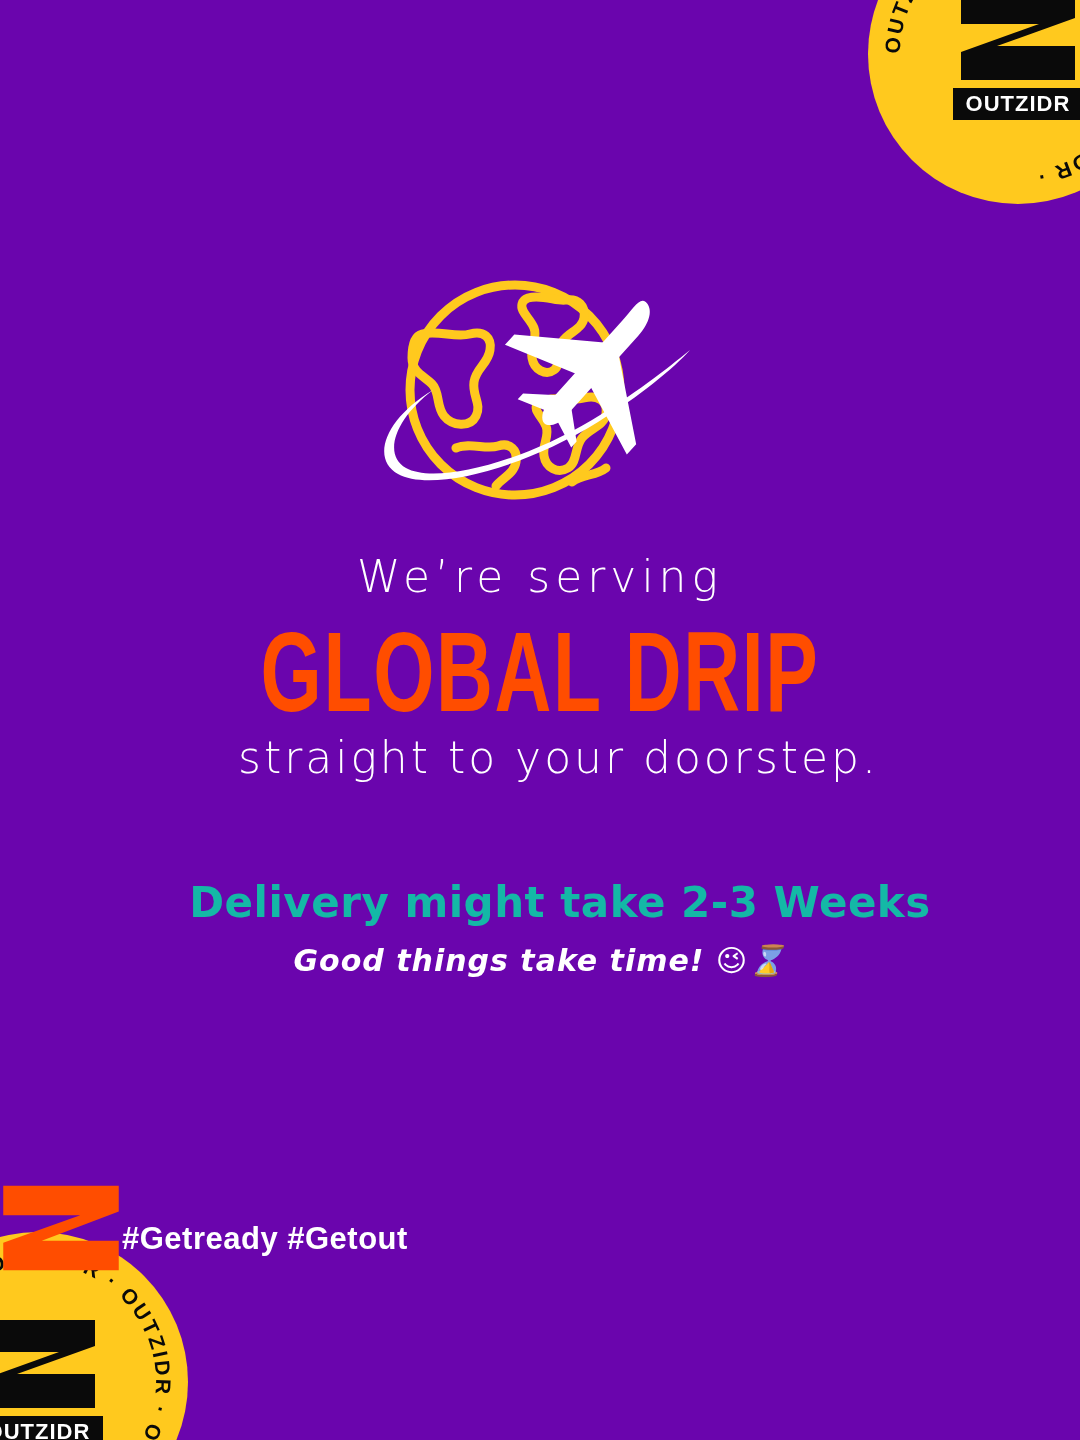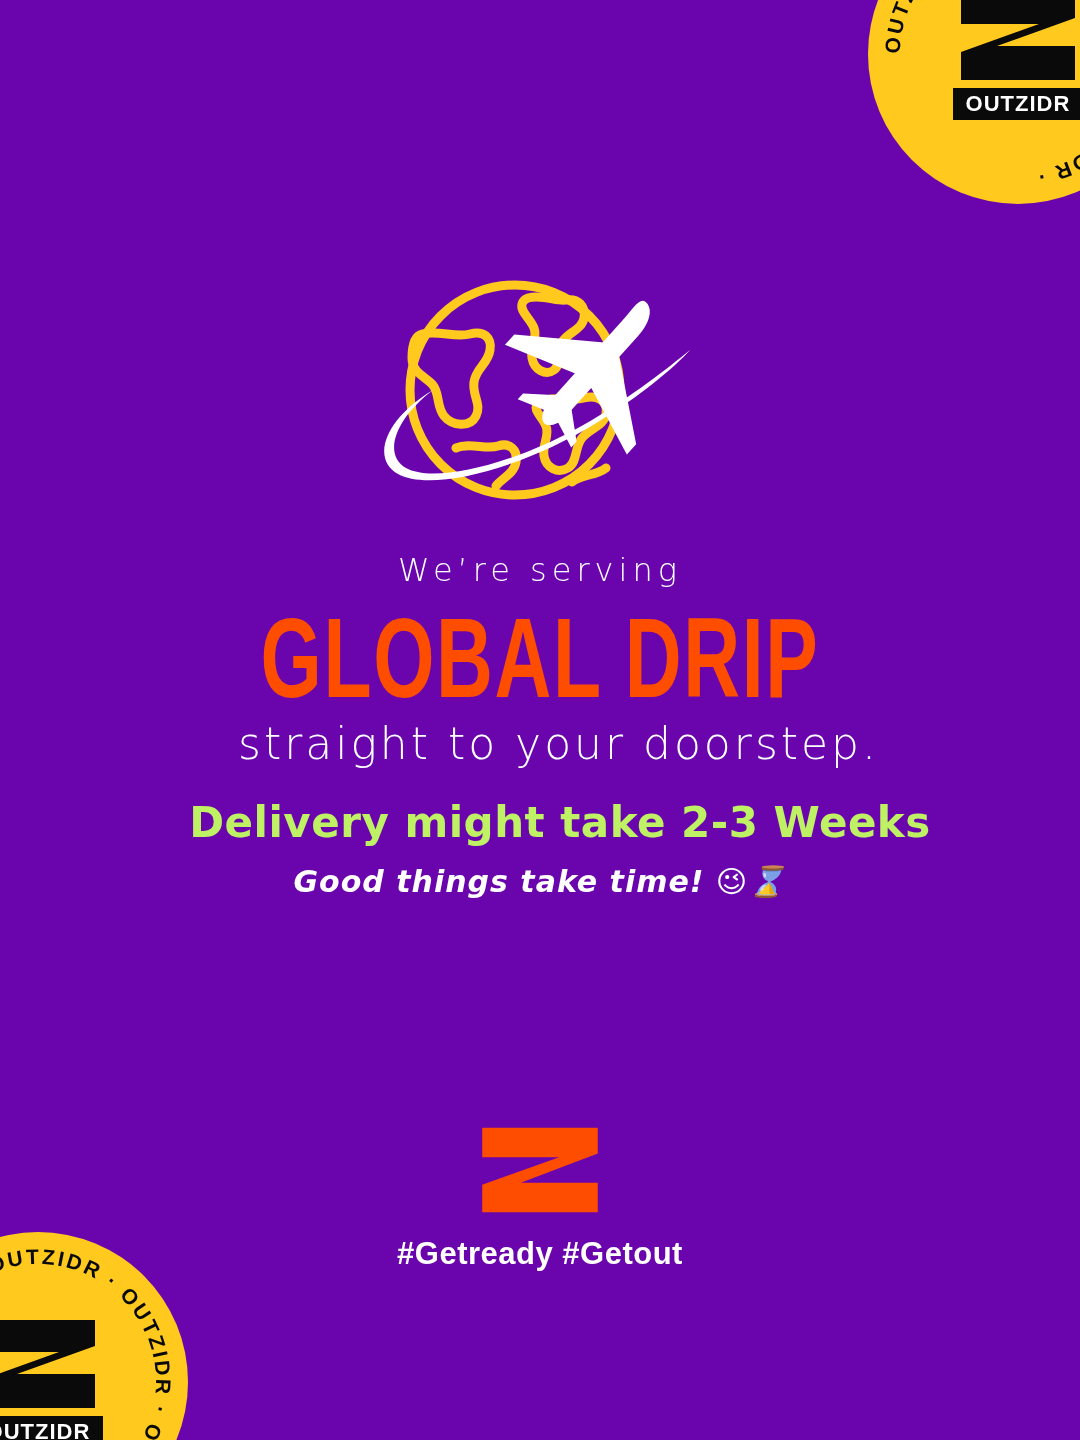--- a/index.html
+++ b/index.html
@@ -90,21 +90,21 @@
   
   #copy {
     position: absolute;
     left: 0;
     right: 0;
     top: 552px;
     text-align: center;
   }
   .line-serving {
     color: #ffffff;
-    font-size: 32px;
+    font-size: 44px;
     font-weight: 300;
     letter-spacing: 5px;
     line-height: 1.15;
     font-family: "DejaVu Sans", sans-serif;
   }
   .line-headline {
     color: #FF4D00;
     font-size: 96px;
     font-weight: 700;
     letter-spacing: 2px;
@@ -119,26 +119,26 @@
     color: #ffffff;
     font-size: 44px;
     font-weight: 300;
     letter-spacing: 3px;
     line-height: 1.15;
     margin-top: 22px;
     font-family: "DejaVu Sans", sans-serif;
     margin-left: 37px;
   }
   .line-delivery {
-    color: #bef264;
+    color: #14b8a6;
     font-size: 42px;
     font-weight: 700;
     letter-spacing: 0.5px;
     line-height: 1.15;
-    margin-top: 30px;
+    margin-top: 96px;
     font-family: "DejaVu Sans", sans-serif;
     padding-left: 40px;
   }
   .line-goodthings {
     color: #ffffff;
     font-size: 30px;
     font-weight: 700;
     font-style: italic;
     letter-spacing: 1px;
     line-height: 1.2;
@@ -146,21 +146,21 @@
     font-family: "DejaVu Sans", sans-serif;
   }
 
   
   #footer-lockup {
     position: absolute;
     left: 0;
     right: 0;
     bottom: 168px;
     display: flex;
-    flex-direction: column;
+    flex-direction: row;
     align-items: center;
   }
   #footer-z {
     width: 122px;
     height: 88px;
   }
   #footer-tagline {
     margin-top: 22px;
     color: #ffffff;
     font-size: 31px;

